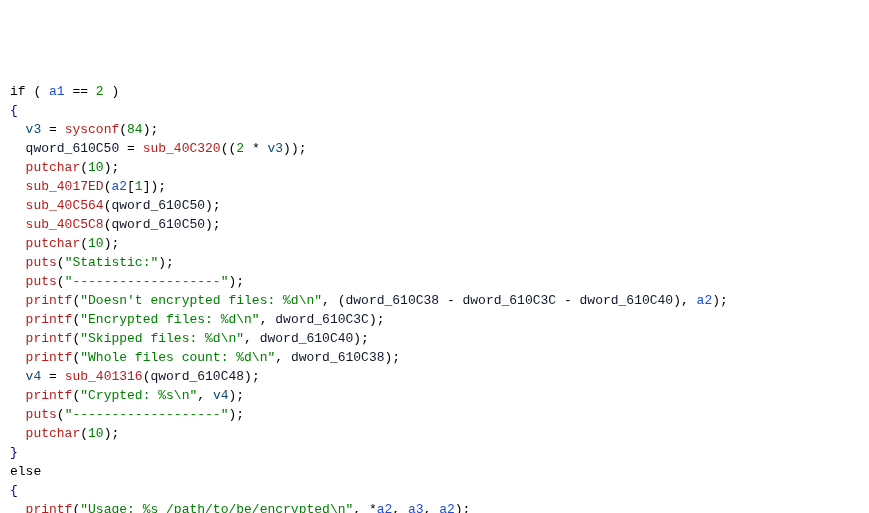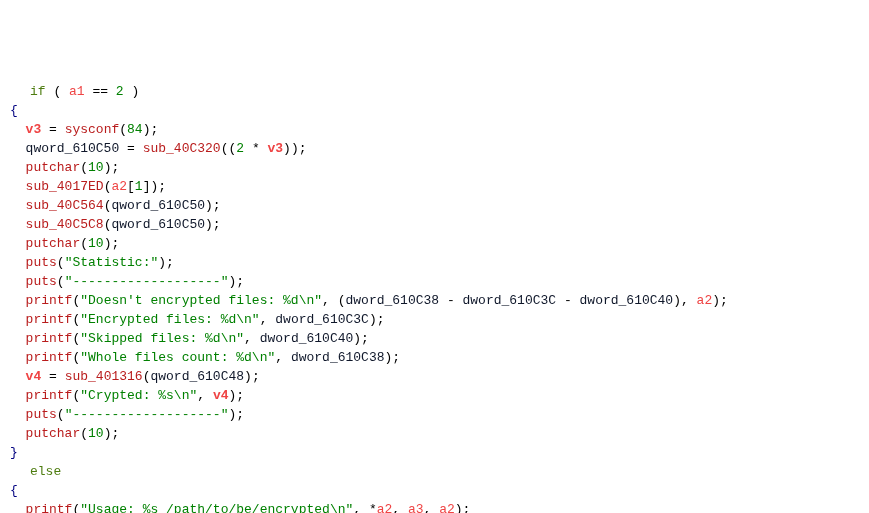--- a/index.html
+++ b/index.html
@@ -5,28 +5,28 @@
   * { margin: 0; padding: 0; box-sizing: border-box; }
   body {
     background: #ffffff;
     font-family: Consolas, 'Courier New', monospace;
     font-size: 13px;
     line-height: 19px;
     padding: 6px 10px;
     white-space: pre;
     color: #000000;
   }
-  .kw  { color: #4d7c0f; margin-left: 20px; }
+  .kw  { color: #000000; }
   .fn  { color: #b91c1c; }
-  .id  { color: #ef4444; }
+  .id  { color: #1d4ed8; }
   .num { color: #008000; }
   .str { color: #008000; }
   .gvar{ color: #0f172a; }
   .brc { color: #000080; }
-  .loc { color: #ef4444; font-weight: bold; }
+  .loc { color: #0c4a6e; }
   .code-line { display: block; }
 </style>
 </head>
 <body>
 
 
 
 <div><span class="code-line"><span class="kw">if</span><span> ( </span><span class="id">a1</span><span> == </span><span class="num">2</span><span> )</span></span><span class="code-line"><span class="brc">{</span></span><span class="code-line"><span>  </span><span class="loc">v3</span><span> = </span><span class="fn">sysconf</span><span>(</span><span class="num">84</span><span>);</span></span><span class="code-line"><span>  </span><span class="gvar">qword_610C50</span><span> = </span><span class="fn">sub_40C320</span><span>((</span><span class="num">2</span><span> * </span><span class="loc">v3</span><span>));</span></span><span class="code-line"><span>  </span><span class="fn">putchar</span><span>(</span><span class="num">10</span><span>);</span></span><span class="code-line"><span>  </span><span class="fn">sub_4017ED</span><span>(</span><span class="id">a2</span><span>[</span><span class="num">1</span><span>]</span><span>);</span></span><span class="code-line"><span>  </span><span class="fn">sub_40C564</span><span>(</span><span class="gvar">qword_610C50</span><span>);</span></span><span class="code-line"><span>  </span><span class="fn">sub_40C5C8</span><span>(</span><span class="gvar">qword_610C50</span><span>);</span></span><span class="code-line"><span>  </span><span class="fn">putchar</span><span>(</span><span class="num">10</span><span>);</span></span><span class="code-line"><span>  </span><span class="fn">puts</span><span>(</span><span class="str">"Statistic:"</span><span>);</span></span><span class="code-line"><span>  </span><span class="fn">puts</span><span>(</span><span class="str">"-------------------"</span><span>);</span></span><span class="code-line"><span>  </span><span class="fn">printf</span><span>(</span><span class="str">"Doesn't encrypted files: %d\n"</span><span>, (</span><span class="gvar">dword_610C38</span><span> - </span><span class="gvar">dword_610C3C</span><span> - </span><span class="gvar">dword_610C40</span><span>), </span><span class="id">a2</span><span>);</span></span><span class="code-line"><span>  </span><span class="fn">printf</span><span>(</span><span class="str">"Encrypted files: %d\n"</span><span>, </span><span class="gvar">dword_610C3C</span><span>);</span></span><span class="code-line"><span>  </span><span class="fn">printf</span><span>(</span><span class="str">"Skipped files: %d\n"</span><span>, </span><span class="gvar">dword_610C40</span><span>);</span></span><span class="code-line"><span>  </span><span class="fn">printf</span><span>(</span><span class="str">"Whole files count: %d\n"</span><span>, </span><span class="gvar">dword_610C38</span><span>);</span></span><span class="code-line"><span>  </span><span class="loc">v4</span><span> = </span><span class="fn">sub_401316</span><span>(</span><span class="gvar">qword_610C48</span><span>);</span></span><span class="code-line"><span>  </span><span class="fn">printf</span><span>(</span><span class="str">"Crypted: %s\n"</span><span>, </span><span class="loc">v4</span><span>);</span></span><span class="code-line"><span>  </span><span class="fn">puts</span><span>(</span><span class="str">"-------------------"</span><span>);</span></span><span class="code-line"><span>  </span><span class="fn">putchar</span><span>(</span><span class="num">10</span><span>);</span></span><span class="code-line"><span class="brc">}</span></span><span class="code-line"><span class="kw">else</span></span><span class="code-line"><span class="brc">{</span></span><span class="code-line"><span>  </span><span class="fn">printf</span><span>(</span><span class="str">"Usage: %s /path/to/be/encrypted\n"</span><span>, *</span><span class="id">a2</span><span>, </span><span class="id">a3</span><span>, </span><span class="id">a2</span><span>);</span></span></div>
 
 

